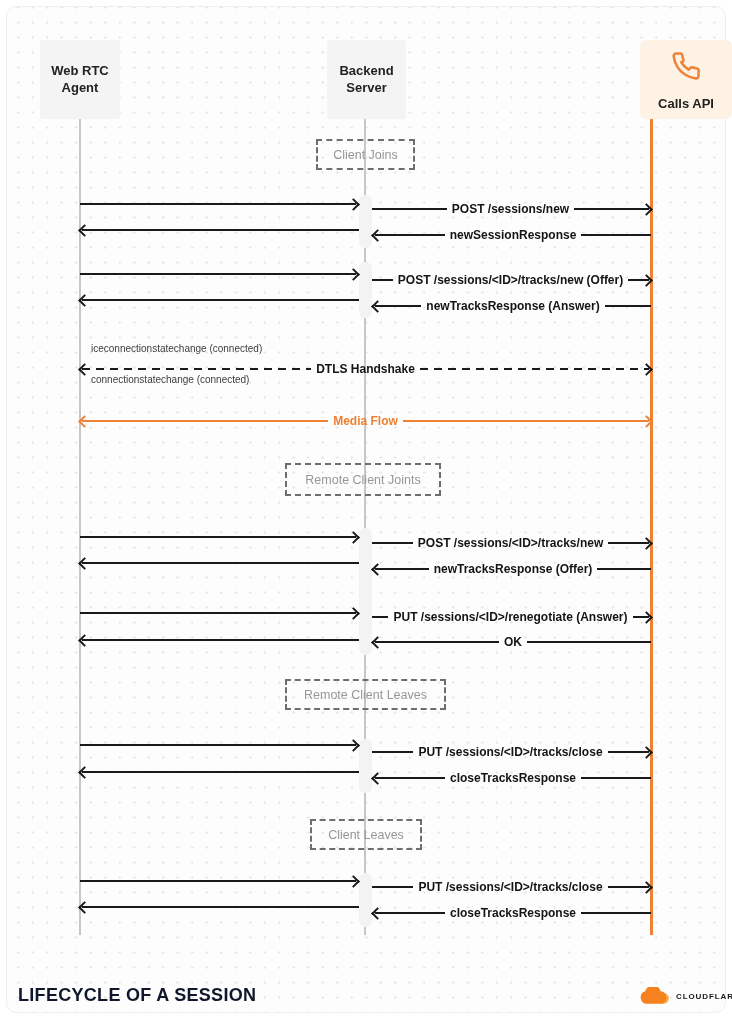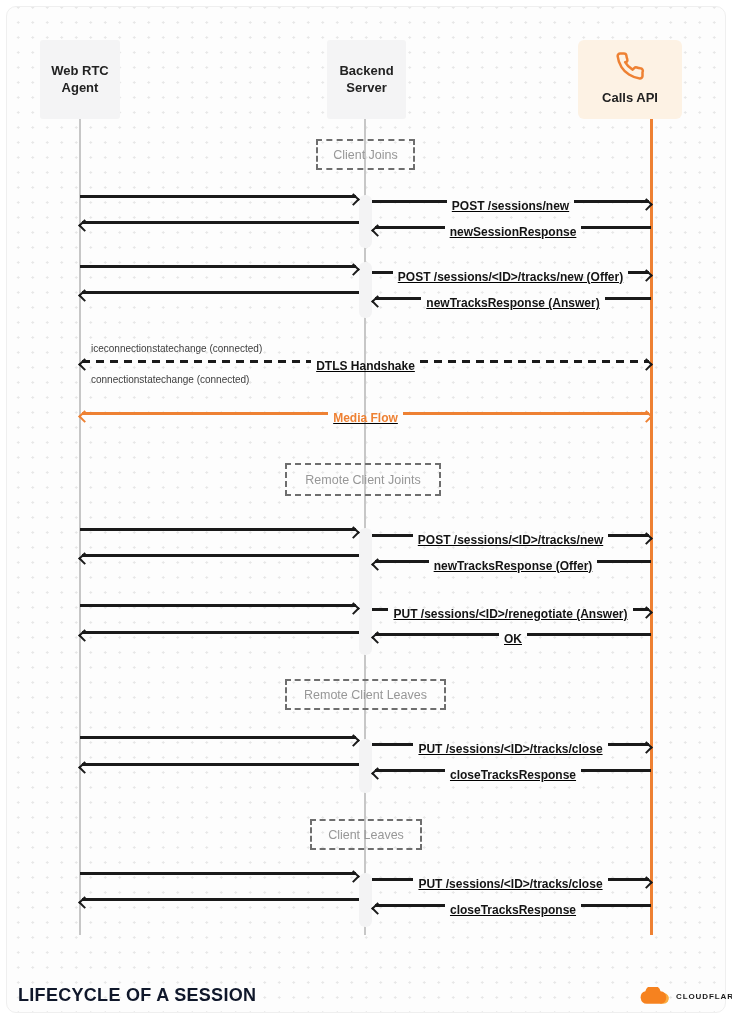--- a/index.html
+++ b/index.html
@@ -16,21 +16,21 @@
   
   .actor{position:absolute;top:40px;height:79px;display:flex;flex-direction:column;align-items:center;justify-content:center;
     background:#f4f4f5;border-radius:3px;z-index:6;text-align:center;}
   .actor .name{font-weight:700;font-size:13px;line-height:1.3;color:#222;}
   .actor.calls{background:#fdf2e4;border-radius:6px;justify-content:flex-start;padding-top:11px;box-sizing:border-box;}
   .actor.calls .name{margin-top:9px;}
   
   .phase{position:absolute;border:2px dashed #6e6e6e;display:flex;align-items:center;justify-content:center;
     color:#979797;font-size:12.5px;font-weight:500;z-index:4;box-sizing:border-box;white-space:nowrap;text-align:center;}
   
-  .msg{position:absolute;display:flex;height:18px;z-index:5;text-decoration:underline;}
+  .msg{position:absolute;display:flex;align-items:center;height:18px;z-index:5;}
   .ln{flex:1;height:2.5px;background:#1a1a1a;min-width:0;}
   .ln.dash{background:repeating-linear-gradient(90deg,#1a1a1a 0 8px,transparent 8px 14px);}
   .lbl{font-weight:700;font-size:12px;line-height:1;color:#141414;padding:0 5px;white-space:nowrap;}
   .hd{width:9px;height:9px;flex:none;box-sizing:border-box;}
   .hd.r{border-top:2.5px solid #1a1a1a;border-right:2.5px solid #1a1a1a;transform:rotate(45deg);margin-left:-7px;}
   .hd.l{border-top:2.5px solid #1a1a1a;border-left:2.5px solid #1a1a1a;transform:rotate(-45deg);margin-right:-7px;}
   .msg.orange .ln{background:#ee8133;}
   .msg.orange .lbl{color:#ee8133;}
   .msg.orange .hd{border-color:#ee8133;}
   
@@ -61,21 +61,21 @@
       <span>Backend</span><br>
       <span>Server</span>
     </div>
   </div>
   <div class="actor" style="left:40px;width:80px;">
     <div class="name">
       <span>Web RTC</span><br>
       <span>Agent</span>
     </div>
   </div>
-  <div class="actor calls" style="left:578px;width:104px;">
+  <div class="actor calls" style="left:640px;width:92px;gap:6px;">
     <svg width="30" height="30" viewBox="0 0 24 24" fill="none" stroke="#ee8133" stroke-width="2" stroke-linecap="round" stroke-linejoin="round">
       <path d="M22 16.92v3a2 2 0 0 1-2.18 2 19.79 19.79 0 0 1-8.63-3.07 19.5 19.5 0 0 1-6-6 19.79 19.79 0 0 1-3.07-8.67A2 2 0 0 1 4.11 2h3a2 2 0 0 1 2 1.72 12.84 12.84 0 0 0 .7 2.81 2 2 0 0 1-.45 2.11L8.09 8.91a16 16 0 0 0 6 6l1.27-1.27a2 2 0 0 1 2.11-.45 12.84 12.84 0 0 0 2.81.7A2 2 0 0 1 22 16.92z"></path>
     </svg>
     <div class="name">Calls API</div>
   </div>
 
   <div class="phase" style="left:316px;top:139px;width:99px;height:31px;">
     <span>Client Joins</span>
   </div>
   <div class="phase" style="left:285px;top:463px;width:156px;height:33px;">

